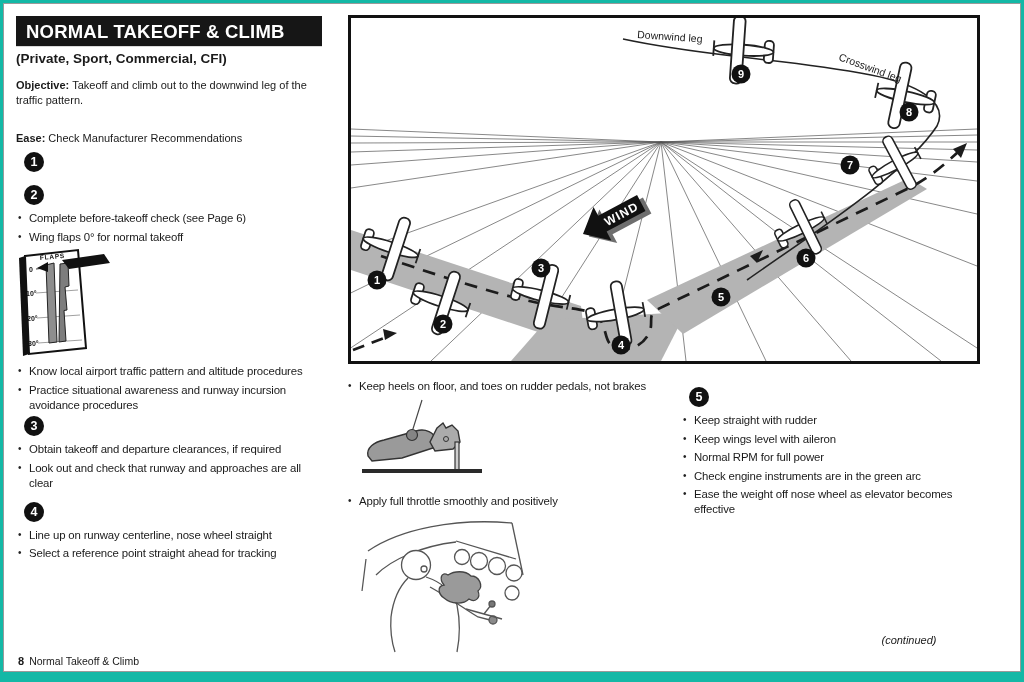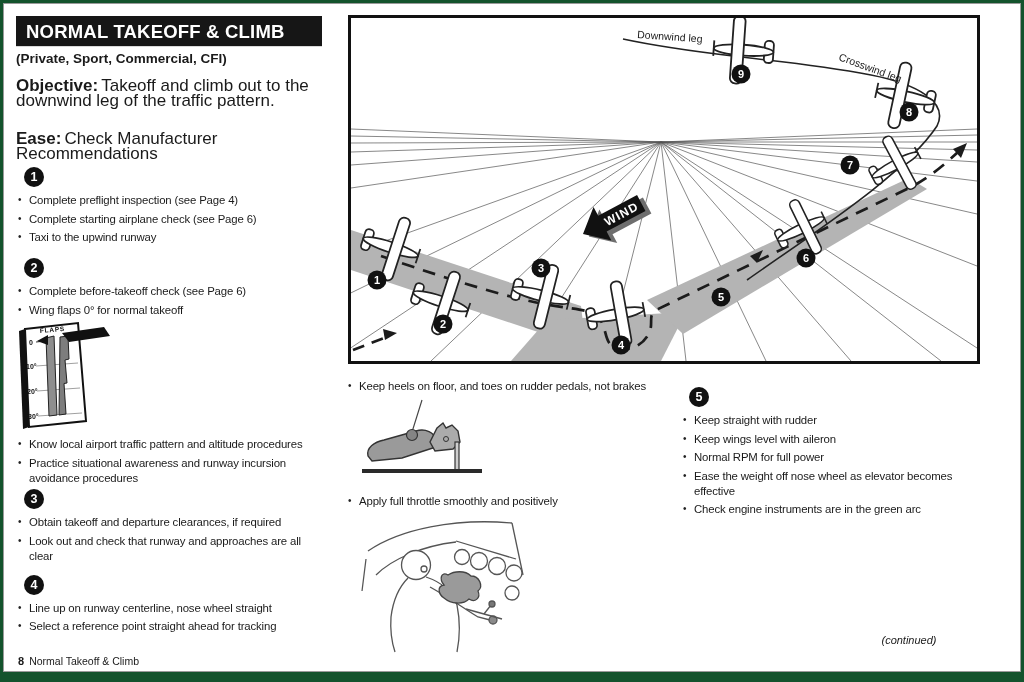--- a/index.html
+++ b/index.html
@@ -1,27 +1,27 @@
 <!DOCTYPE html>
 <html><head>
 <meta charset="utf-8">
 <style>
   html,body{margin:0;padding:0;background:#c6c6c6;}
-  .stage{position:relative;width:1024px;height:682px;background:#14532d;overflow:hidden;
+  .stage{position:relative;width:1024px;height:682px;background:#14b8a6;overflow:hidden;
          font-family:"Liberation Sans",sans-serif;color:#1a1a1a;}
   .page{position:absolute;left:3px;top:3px;width:1018px;height:669px;background:#fff;
         border:1px solid #9a9a9a;box-sizing:border-box;}
 
   
   .left-col{position:absolute;left:12px;top:12px;width:306px;}
   .title-bar{background:#161616;color:#fff;height:29px;line-height:29px;padding-left:10px;
              font-size:18.5px;font-weight:700;letter-spacing:.2px;margin-bottom:6px;
              transform:scaleY(1.04);transform-origin:top left;}
   .subtitle{font-size:13.5px;font-weight:700;margin-bottom:8px;}
-  .para{font-size:17px;line-height:15px;margin:12px 0 23px 0;width:295px;}
+  .para{font-size:11px;line-height:15px;margin:12px 0 23px 0;width:295px;}
   .para b{margin-right:3px;}
   .para.task{margin-bottom:6px;width:306px;}
   .step{margin-bottom:13px;}
   .badge{width:20px;height:20px;border-radius:50%;background:#111;color:#fff;
          font-size:12.5px;font-weight:700;text-align:center;line-height:20px;
          margin:0 0 6px 8px;}
   ul.bullets{list-style:none;margin:0;padding:0;font-size:11.4px;line-height:15px;letter-spacing:-.15px;}
   ul.bullets li{position:relative;padding-left:13px;margin-bottom:3.5px;}
   ul.bullets li::before{content:"\2022";position:absolute;left:2px;top:-1px;font-size:10px;color:#222;}
   .fig-flaps{margin:2px 0 2px 0;}
@@ -53,25 +53,20 @@
   <div class="left-col">
     <div class="title-bar">NORMAL TAKEOFF &amp; CLIMB</div>
     <div class="subtitle">(Private, Sport, Commercial, CFI)</div>
 
     <p class="para"><b>Objective:</b><span>Takeoff and climb out to the downwind leg of the traffic pattern.</span></p>
 
     <p class="para task"><b>Ease:</b><span>Check Manufacturer Recommendations</span></p>
 
     <div class="step">
       <div class="badge">1</div>
-      <ul class="bullets">
-        <li>Complete preflight inspection (see Page 4)</li>
-        <li>Complete starting airplane check (see Page 6)</li>
-        <li>Taxi to the upwind runway</li>
-      </ul>
     </div>
 
     <div class="step" style="margin-bottom:2px;">
       <div class="badge">2</div>
       <ul class="bullets">
         <li>Complete before-takeoff check (see Page 6)</li>
         <li>Wing flaps 0° for normal takeoff</li>
       </ul>
     </div>
 
@@ -280,22 +275,22 @@
     </div>
   </div>
 
   <div class="right-col">
     <div class="step">
       <div class="badge">5</div>
       <ul class="bullets">
         <li>Keep straight with rudder</li>
         <li>Keep wings level with aileron</li>
         <li>Normal RPM for full power</li>
+        <li>Check engine instruments are in the green arc</li>
         <li>Ease the weight off nose wheel as elevator becomes effective</li>
-        <li>Check engine instruments are in the green arc</li>
       </ul>
     </div>
   </div>
 
   <div class="continued">(continued)</div>
 
   <div class="footer"><b>8</b><span>Normal Takeoff &amp; Climb</span></div>
 
 </div>
 </div>

